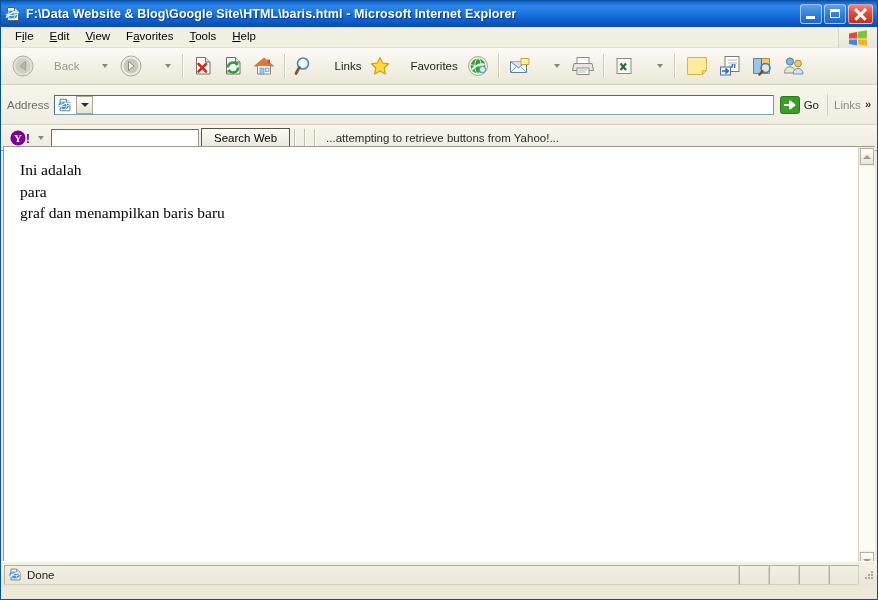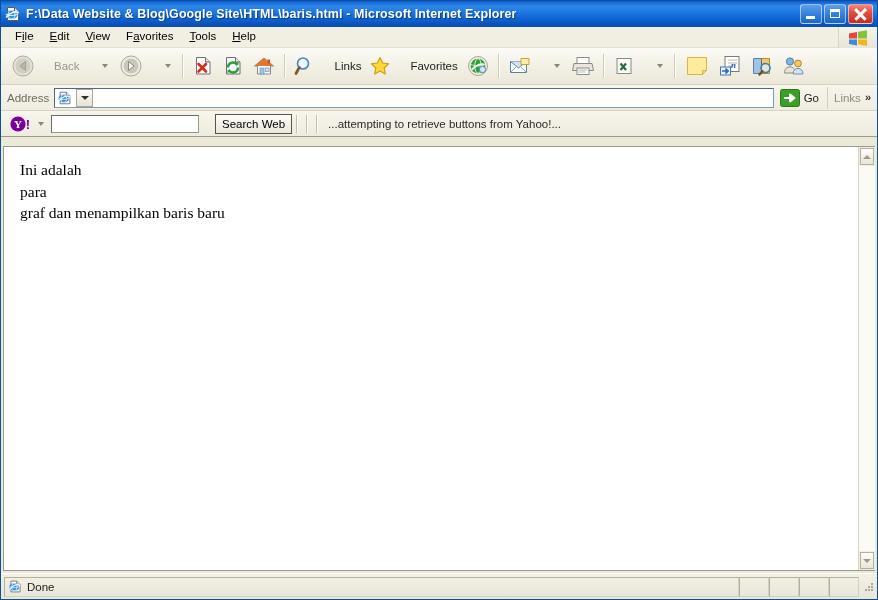--- a/index.html
+++ b/index.html
@@ -160,21 +160,21 @@
   .tb-sep {
     width: 1px;
     height: 24px;
     background: #cfcbbb;
     margin: 0 4px;
     border-right: 1px solid #fdfdf9;
   }
 
   
   .addressbar {
-    height: 26px;
+    height: 40px;
     background: linear-gradient(to bottom, #f7f5ec, #efece0);
     display: flex;
     align-items: center;
     border-bottom: 1px solid #d6d2c2;
     box-sizing: border-box;
     padding-left: 6px;
   }
   .addr-label {
     font-size: 11.5px;
     color: #6e6c62;
@@ -267,22 +267,22 @@
     border-top-color: #6e6c60;
     border-left-color: #6e6c60;
     margin-left: 4px;
     box-sizing: border-box;
     flex: 0 0 auto;
   }
   .y-searchbtn {
     height: 20px;
     background: linear-gradient(to bottom, #fcfbf6, #eae7da);
     border: 1px solid #56544a;
-    margin-left: 16px;
-    padding: 0 6px;
+    margin-left: 2px;
+    padding: 0 12px;
     display: flex;
     align-items: center;
     font-size: 11.5px;
     color: #000;
     box-sizing: border-box;
     flex: 0 0 auto;
     white-space: nowrap;
   }
   .y-sep {
     width: 1px; height: 18px;
@@ -360,21 +360,21 @@
   .arrow-down {
     width: 0; height: 0;
     border-left: 4px solid transparent;
     border-right: 4px solid transparent;
     border-top: 4px solid #9d9a8a;
   }
 
   
   .statusbar {
     position: absolute;
-    left: 0; right: 0; bottom: 0;
+    left: 0; right: 0; bottom: 12px;
     height: 26px;
     background: linear-gradient(to bottom, #f3f1e5, #e9e6d8);
     display: flex;
     align-items: center;
     border-top: 1px solid #ffffff;
     box-sizing: border-box;
     padding: 2px 2px 2px 3px;
   }
   .st-panel {
     height: 20px;

